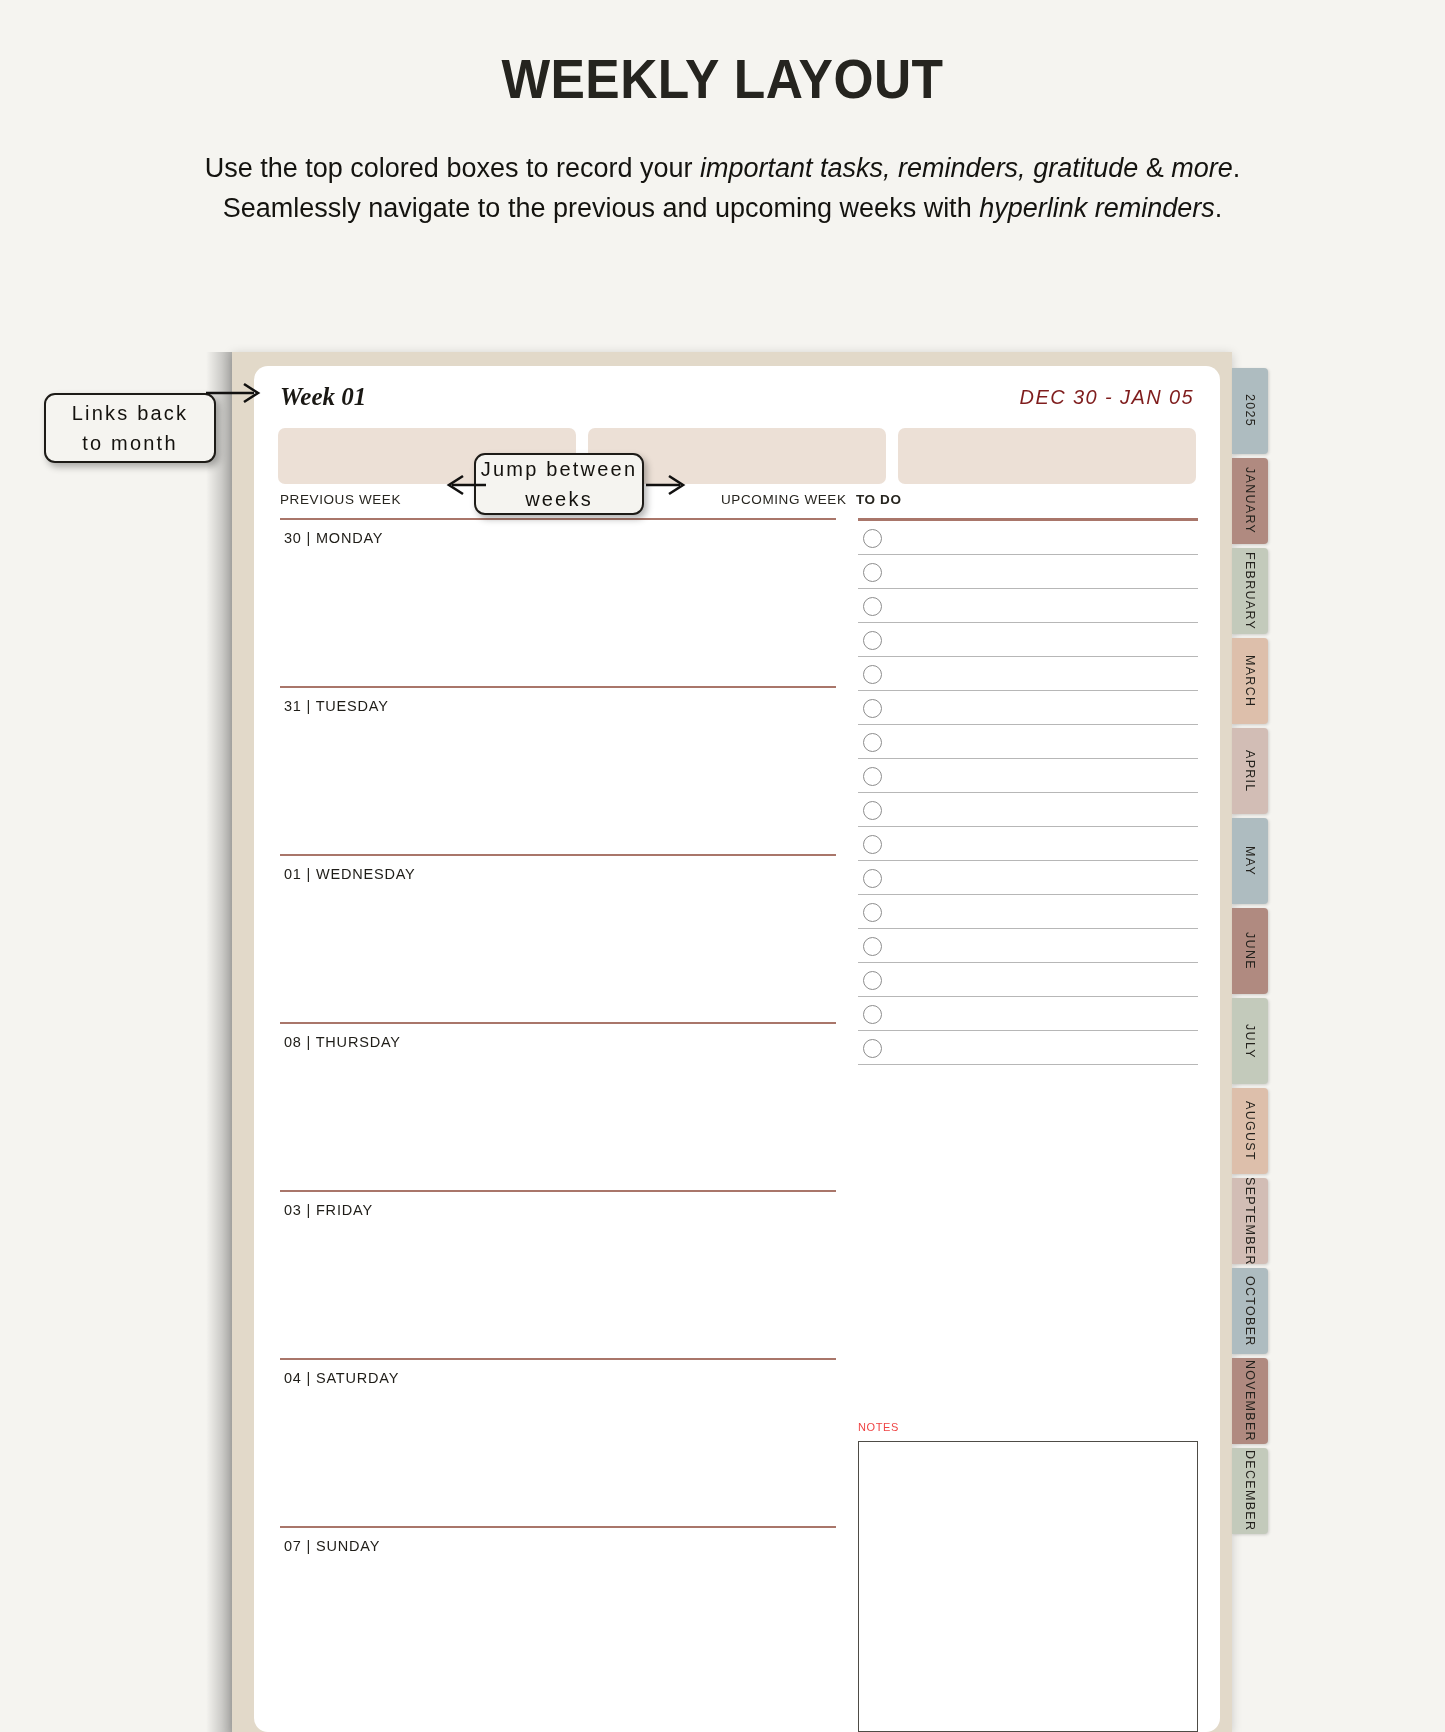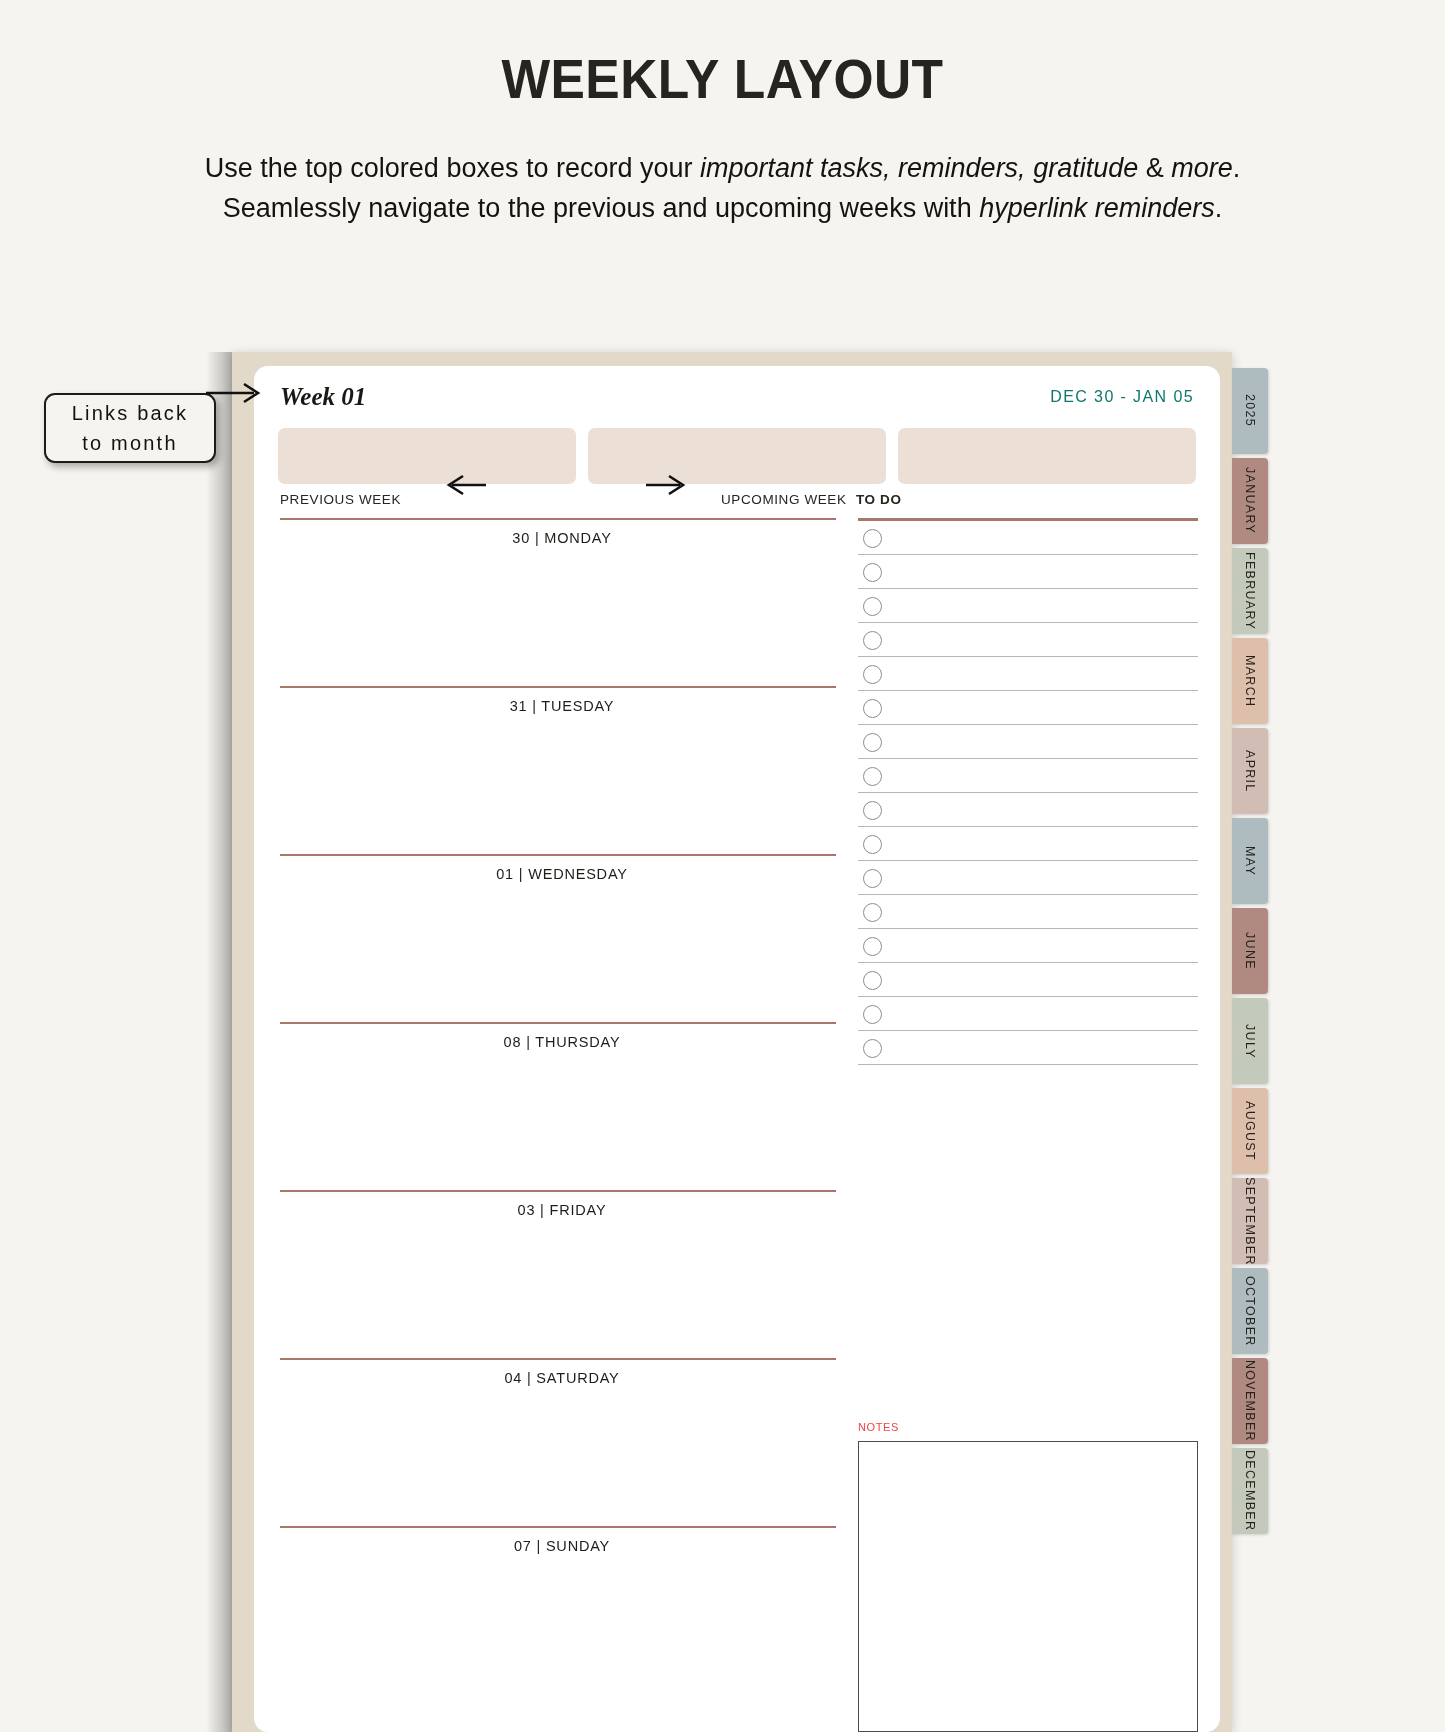--- a/index.html
+++ b/index.html
@@ -64,22 +64,23 @@
     width: 966px; height: 62px;
     display: flex; align-items: center; justify-content: space-between;
     padding: 0 26px;
   }
   #week-title {
     font-family: "Liberation Serif", serif;
     font-weight: 700; font-style: italic;
     font-size: 25px; color: #1a1814;
   }
   #date-range {
-    font-size: 16px; letter-spacing: 1.4px;
-    color: #0f766e;
+    font-size: 20px; letter-spacing: 1.4px;
+    color: #7f1d1d;
+    font-style: italic;
   }
 
   
   #color-boxes {
     position: absolute; left: 24px; top: 62px;
     width: 918px; height: 56px;
     display: flex; gap: 12px;
   }
   .color-box {
     flex: 1; height: 56px;
@@ -97,21 +98,20 @@
     font-size: 13.5px; letter-spacing: 0.6px; color: #27251f;
   }
   #prev-week-link { left: 2px; }
   #upcoming-week-link { left: 443px; }
   #todo-label { left: 578px; font-weight: 600; }
 
   
   #days-col {
     position: absolute; left: 26px; top: 152px;
     width: 560px;
-    text-align: center;
   }
   .day-block { position: relative; }
   .day-rule {
     height: 2px; background: #a9766a; width: 556px;
   }
   .day-name {
     font-size: 14.5px; letter-spacing: 0.8px;
     color: #1f1d18; padding: 10px 0 0 4px;
     height: 166px;
   }
@@ -350,20 +350,26 @@
     <div>
       <span>Links back</span><br>
       <span>to month</span>
     </div>
   </div>
   <svg class="arrow-svg" style="left:206px; top:378px;" width="60" height="30" viewBox="0 0 60 30">
     <line x1="0" y1="15" x2="48" y2="15" stroke="#121110" stroke-width="2.6"></line>
     <polyline points="38,6 52,15 38,24" fill="none" stroke="#121110" stroke-width="2.6"></polyline>
   </svg>
 
+  <div class="callout" id="callout-jump-weeks">
+    <div>
+      <span>Jump between</span><br>
+      <span>weeks</span>
+    </div>
+  </div>
   <svg class="arrow-svg" style="left:446px; top:470px;" width="40" height="30" viewBox="0 0 40 30">
     <line x1="40" y1="15" x2="6" y2="15" stroke="#121110" stroke-width="2.6"></line>
     <polyline points="17,6 3,15 17,24" fill="none" stroke="#121110" stroke-width="2.6"></polyline>
   </svg>
   <svg class="arrow-svg" style="left:646px; top:470px;" width="40" height="30" viewBox="0 0 40 30">
     <line x1="0" y1="15" x2="34" y2="15" stroke="#121110" stroke-width="2.6"></line>
     <polyline points="23,6 37,15 23,24" fill="none" stroke="#121110" stroke-width="2.6"></polyline>
   </svg>
 
 </div>

